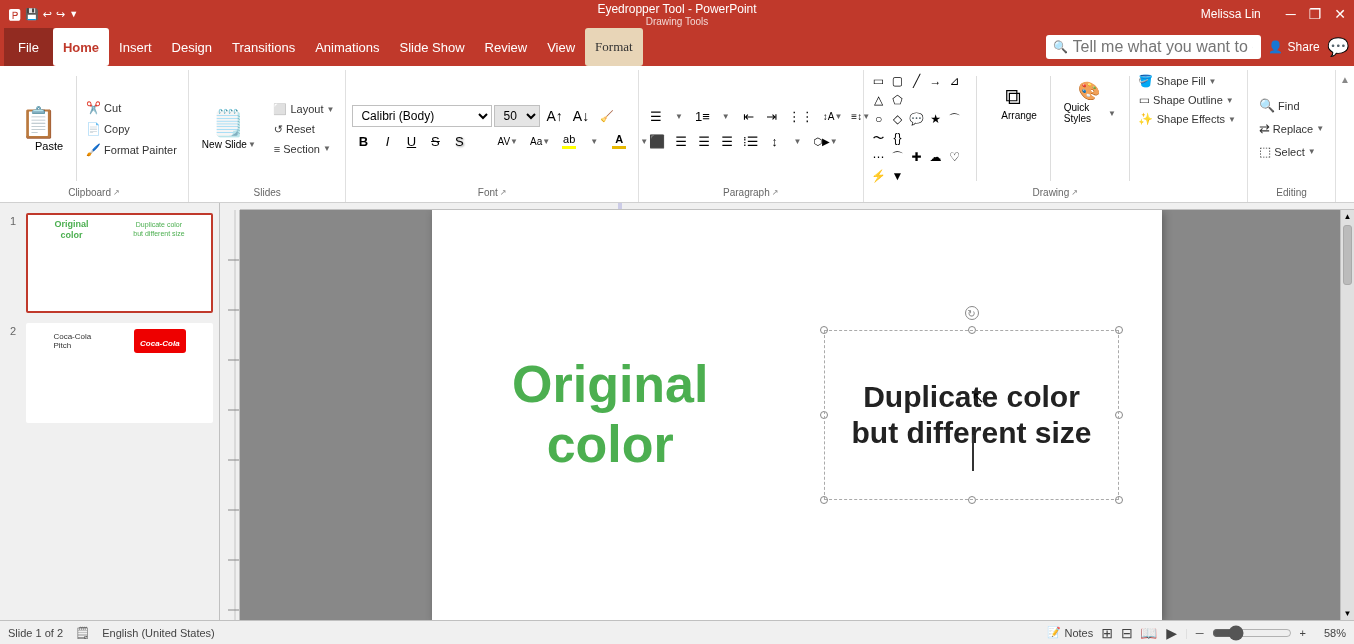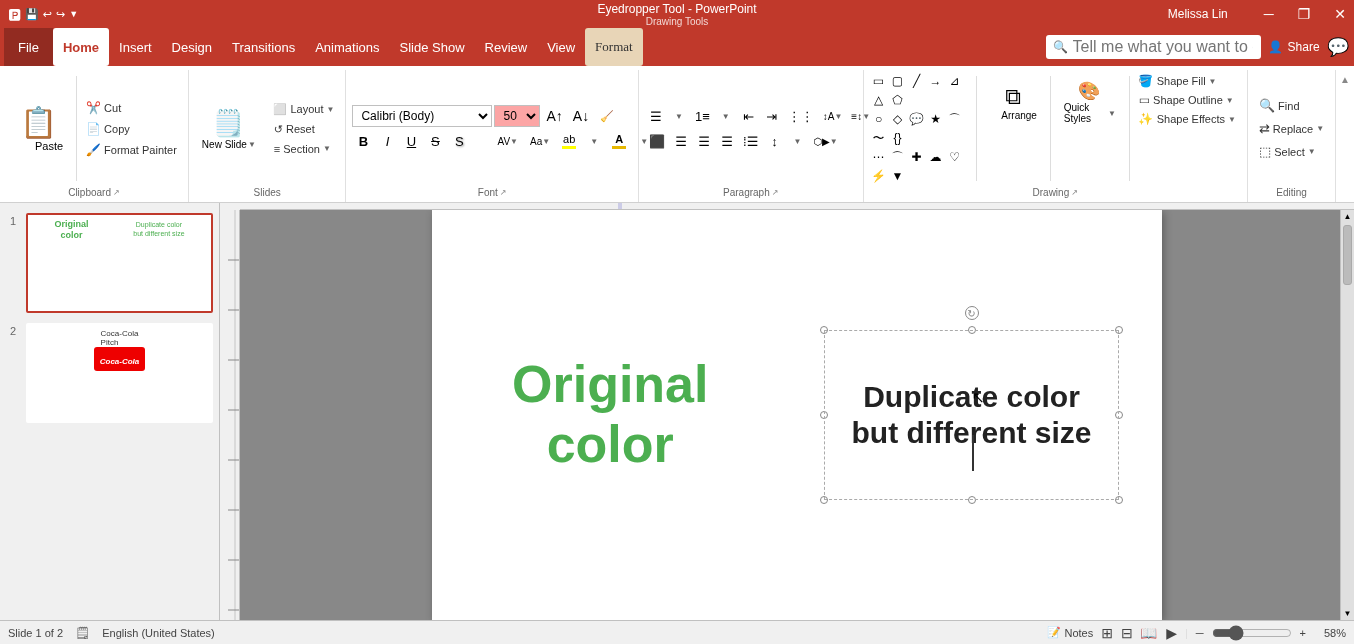--- a/index.html
+++ b/index.html
@@ -10,21 +10,21 @@
       background: #c0392b;
       height: 28px;
       display: flex;
       align-items: center;
       justify-content: space-between;
       padding: 0 8px;
       color: white;
       font-size: 12px;
     }
     .title-bar-left { display: flex; align-items: center; gap: 4px; }
-    .title-bar-right { display: flex; align-items: center; gap: 24px; margin-left: auto; }
+    .title-bar-right { display: flex; align-items: center; gap: 13px; margin-left: auto; }
 
     
     .menu-bar {
       background: #c0392b;
       height: 38px;
       display: flex;
       align-items: center;
       padding: 0 4px;
     }
     .menu-file {
@@ -120,21 +120,21 @@
     .slides-col { display: flex; flex-direction: column; gap: 1px; margin-left: 4px; }
 
     
     .font-group-content { display: flex; flex-direction: column; gap: 3px; }
     .font-row { display: flex; align-items: center; gap: 2px; }
     .font-select {
       border: 1px solid #c0c0c0; background: white; font-size: 12px;
       padding: 2px 4px; width: 140px; height: 22px; cursor: pointer;
     }
     .font-size-select {
-      border: 1px solid #c0c0c0; background: #fca5a5; font-size: 12px;
+      border: 1px solid #c0c0c0; background: #e5e5e5; font-size: 12px;
       padding: 2px 4px; width: 46px; height: 22px; cursor: pointer;
     }
     .font-btn {
       border: 1px solid transparent; background: transparent;
       padding: 1px 4px; font-size: 13px; cursor: pointer; border-radius: 2px;
       min-width: 22px; height: 22px; display: flex; align-items: center; justify-content: center;
     }
     .font-btn.bold { font-weight: bold; }
     .font-btn.italic { font-style: italic; }
     .font-btn.underline { text-decoration: underline; }
@@ -227,21 +227,21 @@
       cursor: pointer;
     }
     .slide-thumb-img.active { border-color: #c0392b; }
 
     
     .thumb1-original { color: #4caf50; font-size: 9px; font-weight: bold; text-align: center; line-height: 1.2; }
     .thumb1-duplicate { color: #4caf50; font-size: 7px; text-align: center; line-height: 1.2; }
     .thumb1-content { display: flex; align-items: center; justify-content: space-around; width: 100%; padding: 4px; }
 
     
-    .thumb2-content { display: flex; align-items: center; justify-content: space-around; width: 100%; padding: 4px; flex-direction: column; }
+    .thumb2-content { display: flex; align-items: center; justify-content: space-around; width: 100%; padding: 4px; }
     .coca-cola-text { font-size: 8px; color: #333; text-align: left; }
     .coca-cola-logo { background: #e00; border-radius: 3px; padding: 3px 6px; }
     .coca-cola-logo-text { color: white; font-size: 8px; font-style: italic; font-weight: bold; }
 
     
     .ruler-area {
       display: flex;
       flex-direction: column;
       flex: 1;
     }

